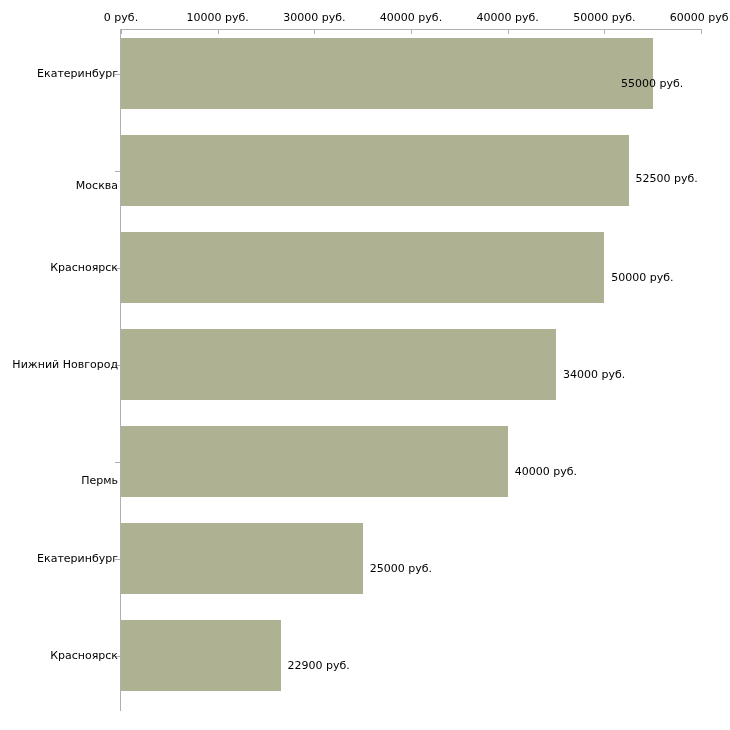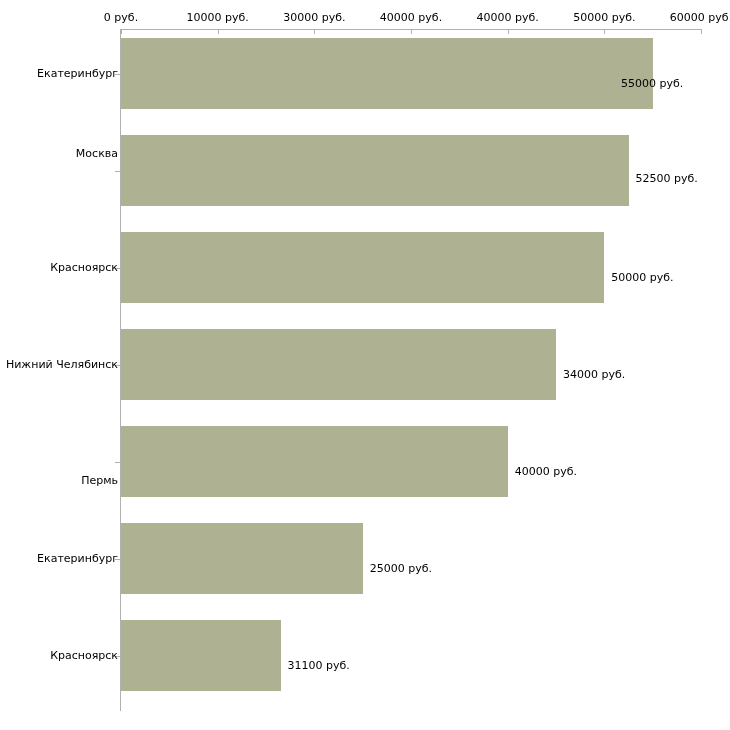--- a/index.html
+++ b/index.html
@@ -112,25 +112,25 @@
       <div class="x-tick" style="left: 604.333px;"></div>
       <div class="x-tick-label" style="left: 604.333px;">50000 руб.</div>
       <div class="x-tick" style="left: 701px;"></div>
       <div class="x-tick-label" style="left: 701px;">60000 руб.</div>
     </div>
 
   <div id="yticks-layer">
       <div class="y-tick" style="top: 74px;"></div>
       <div class="cat-label" style="top: 73.5px;">Екатеринбург</div>
       <div class="y-tick" style="top: 171px;"></div>
-      <div class="cat-label" style="top: 154px;">Москва</div>
+      <div class="cat-label" style="top: 186px;">Москва</div>
       <div class="y-tick" style="top: 268px;"></div>
       <div class="cat-label" style="top: 267.5px;">Красноярск</div>
       <div class="y-tick" style="top: 365px;"></div>
-      <div class="cat-label" style="top: 364.5px;">Нижний Челябинск</div>
+      <div class="cat-label" style="top: 364.5px;">Нижний Новгород</div>
       <div class="y-tick" style="top: 462px;"></div>
       <div class="cat-label" style="top: 481px;">Пермь</div>
       <div class="y-tick" style="top: 559px;"></div>
       <div class="cat-label" style="top: 558.5px;">Екатеринбург</div>
       <div class="y-tick" style="top: 656px;"></div>
       <div class="cat-label" style="top: 655.5px;">Красноярск</div>
     </div>
 
   <div id="bars-layer">
       <div class="bar" title="Новосибирск — 55000 руб." style="top: 38px; width: 531.667px; height: 71px; background: rgb(174, 178, 147);"></div>
@@ -139,16 +139,16 @@
       <div class="bar-value-label" style="left: 635.5px; top: 179px;">52500 руб.</div>
       <div class="bar" title="Красноярск — 50000 руб." style="top: 232px; width: 483.333px; height: 71px; background: rgb(174, 178, 147);"></div>
       <div class="bar-value-label" style="left: 611.333px; top: 277.5px;">50000 руб.</div>
       <div class="bar" title="Нижний Новгород — 45000 руб." style="top: 329px; width: 435px; height: 71px; background: rgb(174, 178, 147);"></div>
       <div class="bar-value-label" style="left: 563px; top: 374.5px;">34000 руб.</div>
       <div class="bar" title="Пермь — 40000 руб." style="top: 426px; width: 386.667px; height: 71px; background: rgb(174, 178, 147);"></div>
       <div class="bar-value-label" style="left: 514.667px; top: 471.5px;">40000 руб.</div>
       <div class="bar" title="Екатеринбург — 25000 руб." style="top: 523px; width: 241.667px; height: 71px; background: rgb(174, 178, 147);"></div>
       <div class="bar-value-label" style="left: 369.667px; top: 568.5px;">25000 руб.</div>
       <div class="bar" title="Челябинск — 16500 руб." style="top: 620px; width: 159.5px; height: 71px; background: rgb(174, 178, 147);"></div>
-      <div class="bar-value-label" style="left: 287.5px; top: 665.5px;">31100 руб.</div>
+      <div class="bar-value-label" style="left: 287.5px; top: 665.5px;">22900 руб.</div>
     </div>
 
 </div>
 
 </body></html>

